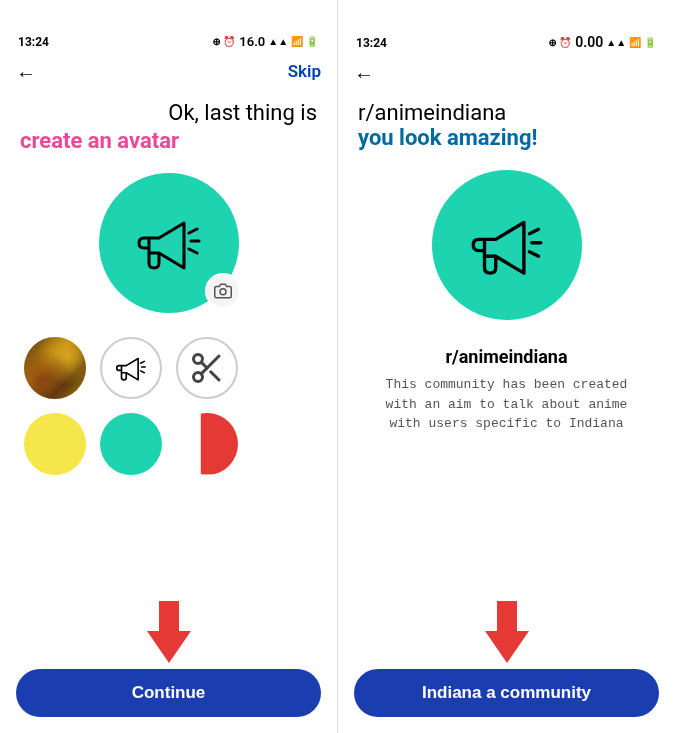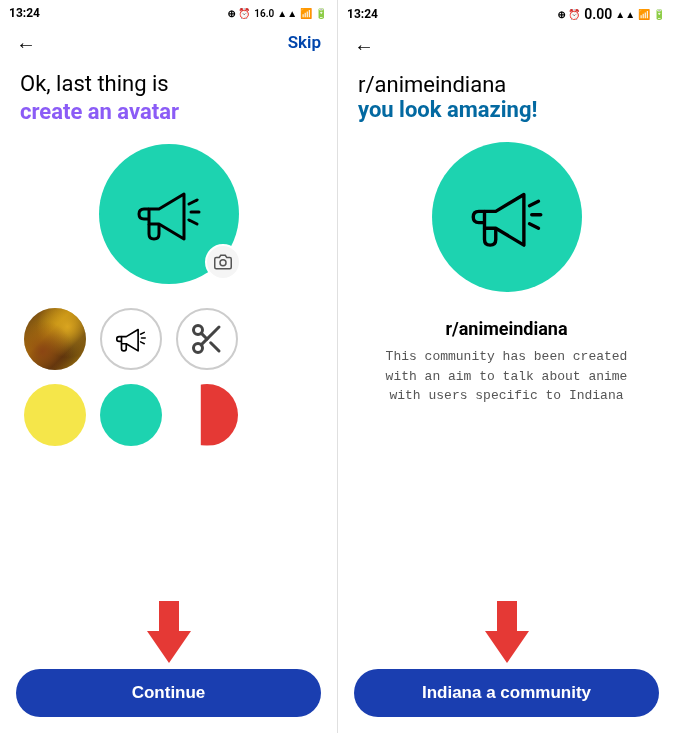--- a/index.html
+++ b/index.html
@@ -22,24 +22,25 @@
     }
 
     .screen-left {
       border-right: 1px solid #e0e0e0;
     }
 
     
     .status-bar {
       display: flex;
       justify-content: space-between;
-      align-items: center;
-      padding: 6px 9px 4px;
+      align-items: flex-end;
+      padding: 6px 18px 4px;
       font-size: 11px;
       font-weight: 600;
+      margin-top: 28px;
     }
 
     .status-time {
       font-size: 12px;
       font-weight: 700;
     }
 
     .status-icons {
       display: flex;
       gap: 3px;
@@ -74,26 +75,27 @@
       padding: 8px 20px 0;
       display: flex;
       flex-direction: column;
     }
 
     .heading-normal {
       font-size: 22px;
       font-weight: 400;
       color: #000;
       line-height: 1.3;
+      text-align: right;
     }
 
     .heading-bold {
       font-size: 22px;
       font-weight: 700;
-      color: #8b5cf6;
+      color: #ec4899;
     }
 
     
     .avatar-container {
       display: flex;
       justify-content: center;
       margin: 20px 0 16px;
       position: relative;
     }
 
@@ -273,21 +275,21 @@
 </head>
 <body>
 
 <div class="screen screen-left">
 
   <div class="status-bar">
     <span class="status-time">13:24</span>
     <div class="status-icons">
       <span>⊕</span>
       <span>⏰</span>
-      <span style="font-size:10px;">16.0</span>
+      <span style="font-size:13px;">16.0</span>
       <span>▲▲</span>
       <span>📶</span>
       <span>🔋</span>
     </div>
   </div>
 
   <div class="nav-bar">
     <span class="back-arrow">←</span>
     <span class="skip-btn">Skip</span>
   </div>

